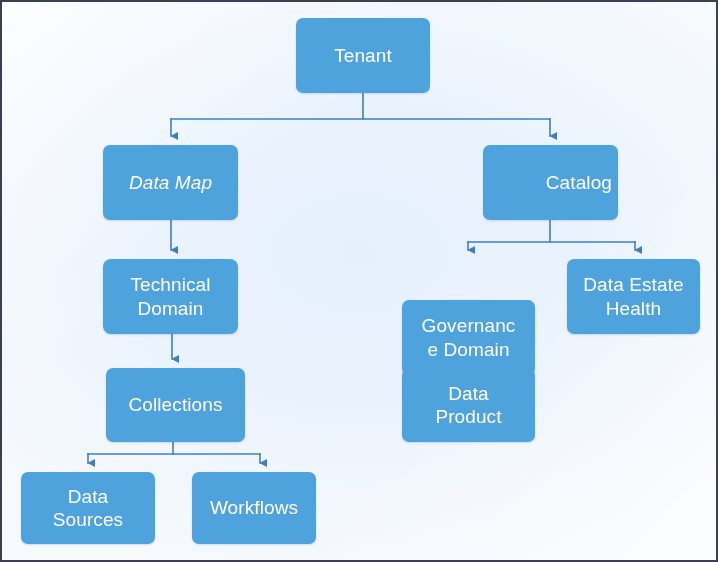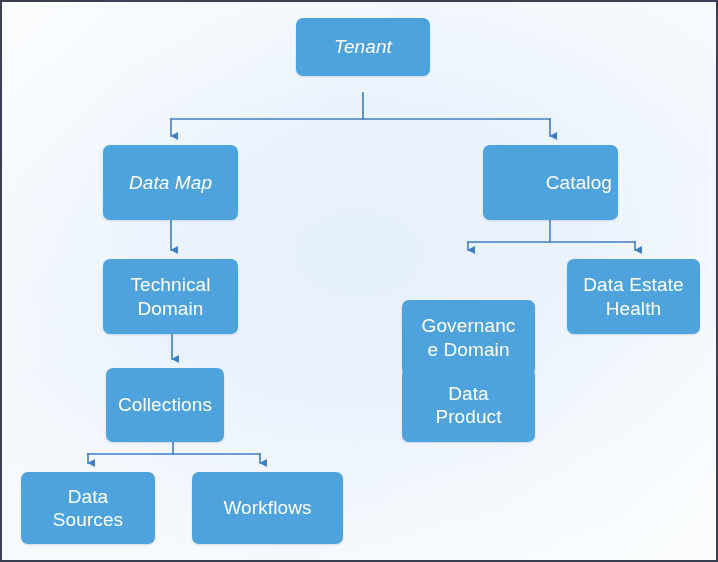--- a/index.html
+++ b/index.html
@@ -84,50 +84,50 @@
       <path d="M548,218 L548,240"></path>
       <path d="M466,240 L633,240"></path>
       <path d="M466,240 L466,248" marker-end="url(#arrow)"></path>
       <path d="M633,240 L633,248" marker-end="url(#arrow)"></path>
 
       <path d="M466,332 L466,357" marker-end="url(#arrow)"></path>
     </g>
   </svg>
 
   <div id="nodes">
-      <div class="node" style="left: 294px; top: 16px; width: 134px; height: 58px; font-size: 19px; background: rgb(79, 163, 220); color: rgb(255, 255, 255); font-style: italic;">
+      <div class="node" style="left: 294px; top: 16px; width: 134px; height: 75px; font-size: 19px; background: rgb(79, 163, 220); color: rgb(255, 255, 255);">
         <span>Tenant</span>
       </div>
       <div class="node" style="left: 101px; top: 143px; width: 135px; height: 75px; font-size: 19px; background: rgb(79, 163, 220); color: rgb(255, 255, 255); font-style: italic;">
         <span>Data Map</span>
       </div>
       <div class="node" style="left: 481px; top: 143px; width: 135px; height: 75px; font-size: 19px; background: rgb(79, 163, 220); color: rgb(255, 255, 255); justify-content: flex-end;">
         <span>Catalog</span>
       </div>
-      <div class="node" style="left: 101px; top: 257px; width: 135px; height: 75px; font-size: 19px; background: rgb(79, 163, 220); color: rgb(255, 255, 255);">
+      <div class="node" style="left: 101px; top: 257px; width: 135px; height: 75px; font-size: 19px; background: rgb(79, 163, 220); color: rgb(255, 255, 255); border-radius: 8px;">
         <span>Technical
 Domain</span>
       </div>
       <div class="node" style="left: 400px; top: 257px; width: 133px; height: 75px; font-size: 19px; background: rgb(79, 163, 220); color: rgb(255, 255, 255); margin-top: 41px;">
         <span>Governanc
 e Domain</span>
       </div>
       <div class="node" style="left: 565px; top: 257px; width: 133px; height: 75px; font-size: 19px; background: rgb(79, 163, 220); color: rgb(255, 255, 255); text-align: center;">
         <span>Data Estate
 Health</span>
       </div>
-      <div class="node" style="left: 104px; top: 366px; width: 118px; height: 74px; font-size: 19px; background: rgb(79, 163, 220); color: rgb(255, 255, 255);">
+      <div class="node" style="left: 104px; top: 366px; width: 139px; height: 74px; font-size: 19px; background: rgb(79, 163, 220); color: rgb(255, 255, 255);">
         <span>Collections</span>
       </div>
       <div class="node" style="left: 400px; top: 366px; width: 133px; height: 74px; font-size: 19px; background: rgb(79, 163, 220); color: rgb(255, 255, 255);">
         <span>Data
 Product</span>
       </div>
       <div class="node" style="left: 19px; top: 470px; width: 134px; height: 72px; font-size: 19px; background: rgb(79, 163, 220); color: rgb(255, 255, 255);">
         <span>Data
 Sources</span>
       </div>
-      <div class="node" style="left: 190px; top: 470px; width: 151px; height: 72px; font-size: 19px; background: rgb(79, 163, 220); color: rgb(255, 255, 255);">
+      <div class="node" style="left: 190px; top: 470px; width: 124px; height: 72px; font-size: 19px; background: rgb(79, 163, 220); color: rgb(255, 255, 255);">
         <span>Workflows</span>
       </div>
     </div>
 
 </div>
 
 </body></html>

